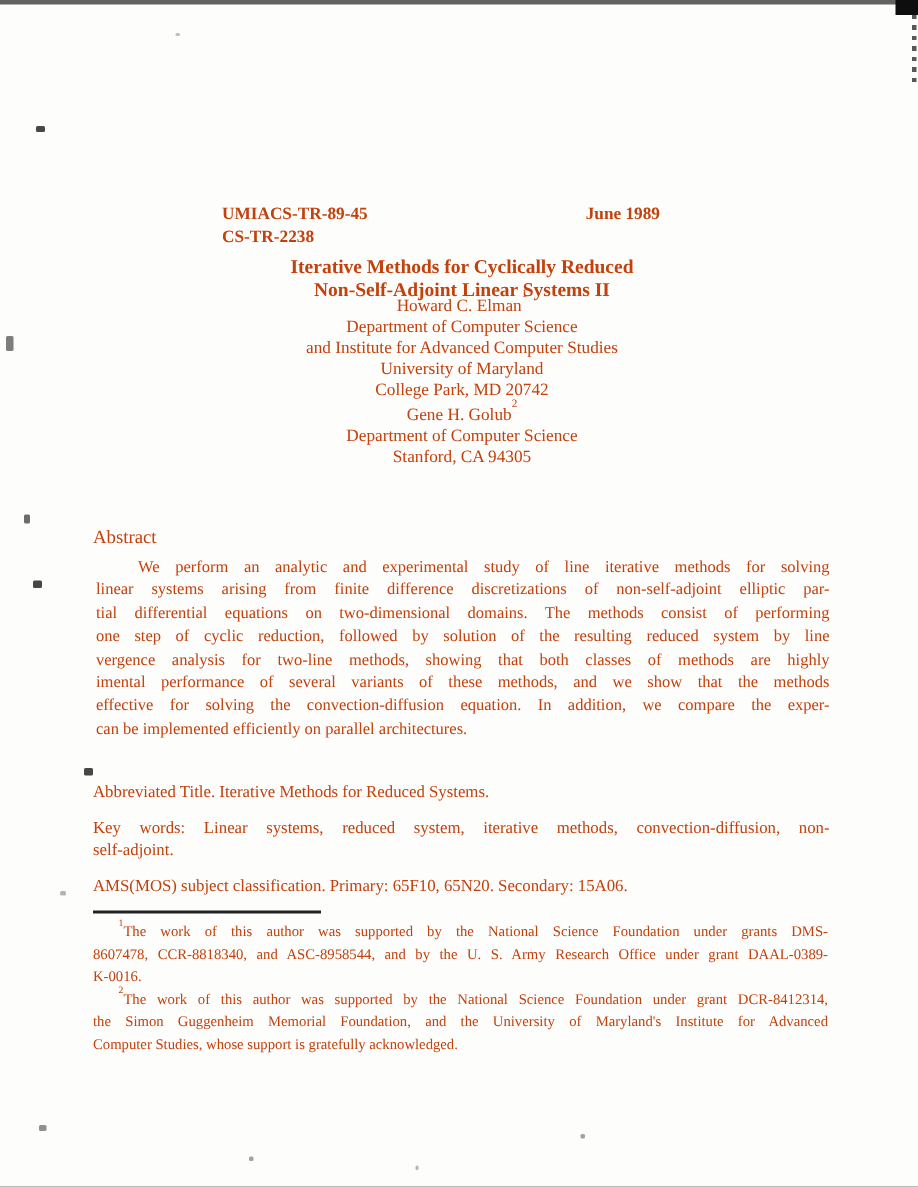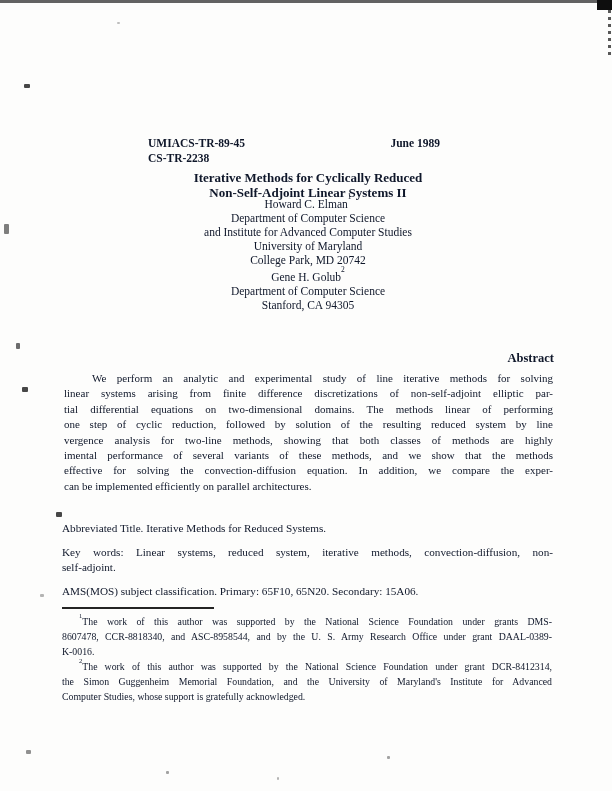--- a/index.html
+++ b/index.html
@@ -4,21 +4,21 @@
 <style>
   html, body { margin: 0; padding: 0; background: #888; }
   .page {
     position: relative;
     width: 612px;
     height: 791px;
     margin: 0 auto;
     background: #fdfdfc;
     overflow: hidden;
     font-family: "Liberation Serif", "DejaVu Serif", serif;
-    color: #0f172a;
+    color: #c2410c;
   }
 
   
   .art { position: absolute; pointer-events: none; }
   .art-top-line { top: 0; left: 0; width: 612px; height: 3px; background: #3b3b3b; opacity: .8; }
   .art-corner { top: 0; right: 0; width: 15px; height: 10px; background: #0e0e0e; }
   .art-right-dashes {
     top: 10px; right: 1px; width: 3px; height: 48px;
     background: repeating-linear-gradient(to bottom, #2e2e2e 0 3px, transparent 3px 7px);
     opacity: .8;
@@ -43,21 +43,21 @@
   .authors {
     position: absolute; top: 197px; left: 62px; width: 492px;
     text-align: center; font-size: 11.5px; line-height: 14px;
   }
   .author-block + .author-block { margin-top: 3px; }
   sup.mark { font-size: 7.5px; position: relative; top: -4px; line-height: 0; }
 
   
   .abstract-heading {
     position: absolute; top: 351px; left: 62px; width: 492px;
-    text-align: right; font-weight: bold; font-size: 12.5px;
+    text-align: left; font-weight: normal; font-size: 12.5px;
   }
   .abstract-body {
     position: absolute; top: 371px; left: 64px; width: 489px;
     font-size: 11px; line-height: 15.4px;
   }
   .jl { text-align: justify; text-align-last: justify; white-space: nowrap; }
   .jl-last { text-align: left; text-align-last: left; white-space: nowrap; }
   .indent-first { padding-left: 28px; }
 
   
@@ -117,21 +117,21 @@
       <div><span>Gene H. Golub</span><sup class="mark">2</sup></div>
       <div>Department of Computer Science</div>
       <div>Stanford, CA 94305</div>
     </div>
   </div>
 
   <div class="abstract-heading">Abstract</div>
   <div class="abstract-body">
     <div class="jl indent-first">We perform an analytic and experimental study of line iterative methods for solving</div>
     <div class="jl">linear systems arising from finite difference discretizations of non-self-adjoint elliptic par-</div>
-    <div class="jl">tial differential equations on two-dimensional domains. The methods linear of performing</div>
+    <div class="jl">tial differential equations on two-dimensional domains. The methods consist of performing</div>
     <div class="jl">one step of cyclic reduction, followed by solution of the resulting reduced system by line</div>
     <div class="jl">vergence analysis for two-line methods, showing that both classes of methods are highly</div>
     <div class="jl">imental performance of several variants of these methods, and we show that the methods</div>
     <div class="jl">effective for solving the convection-diffusion equation. In addition, we compare the exper-</div>
     <div class="jl-last">can be implemented efficiently on parallel architectures.</div>
   </div>
 
   <div class="meta meta-abbrev">Abbreviated Title. Iterative Methods for Reduced Systems.</div>
   <div class="meta meta-keywords">
     <div class="jl">Key words: Linear systems, reduced system, iterative methods, convection-diffusion, non-</div>

